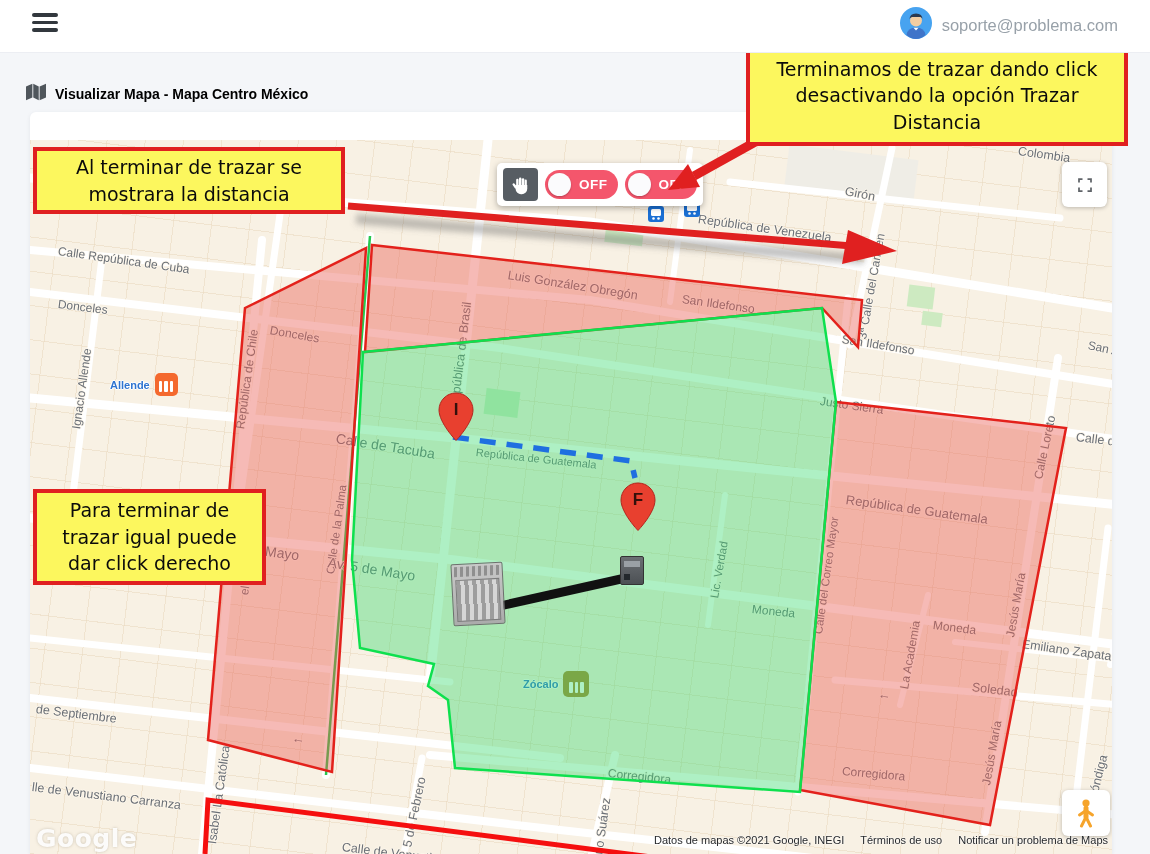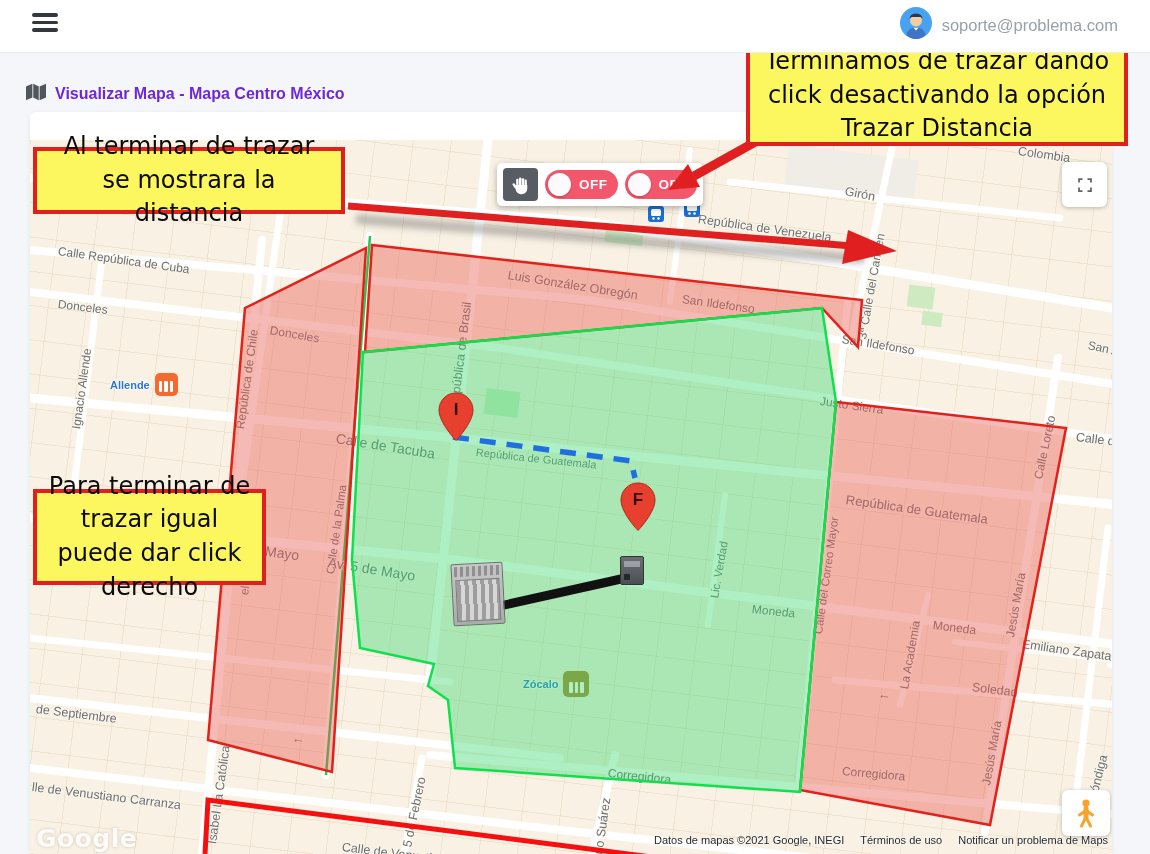--- a/index.html
+++ b/index.html
@@ -9,21 +9,21 @@
     -webkit-font-smoothing:antialiased;
   }
   
   .topbar{position:absolute;left:0;top:0;width:1150px;height:52px;background:#ffffff;border-bottom:1px solid #eceef3;z-index:30;}
   .hamburger{position:absolute;left:32px;top:13px;width:26px;height:22px;background:none;border:none;cursor:pointer;padding:0;}
   .hamburger span{display:block;width:26px;height:3.5px;background:#32383e;border-radius:2px;margin-bottom:4.2px;}
   .user{position:absolute;right:32px;top:7px;height:36px;display:flex;align-items:center;gap:10px;cursor:pointer;}
   .user-email{font-size:16.5px;color:#98a1a9;}
   
   .page-title{position:absolute;left:25px;top:82px;display:flex;align-items:center;gap:8px;z-index:5;}
-  .page-title span{font-size:16px;font-weight:bold;color:#6d28d9;}
+  .page-title span{font-size:14px;font-weight:bold;color:#000000;}
   
   .card{position:absolute;left:30px;top:112px;width:1082px;height:742px;background:#fff;border-radius:6px 6px 0 0;box-shadow:0 1px 4px rgba(40,50,70,.08);z-index:4;}
   .map{position:absolute;left:0;top:28px;width:1082px;height:714px;overflow:hidden;cursor:crosshair;
        background-color:#f8f1e4;
        background-image:
          repeating-linear-gradient(97deg, rgba(233,216,190,.55) 0 1px, transparent 1px 38px),
          repeating-linear-gradient(7deg, rgba(233,216,190,.55) 0 1px, transparent 1px 34px);
   }
   .map svg.layer{position:absolute;left:0;top:0;}
   .street-label{
@@ -61,21 +61,21 @@
   .dist-panel{position:absolute;left:876px;top:86px;width:197px;height:48px;background:#fff;border:4px solid #e02020;border-radius:4px;box-shadow:4px 6px 8px rgba(0,0,0,.45);z-index:6;display:flex;align-items:center;gap:8px;padding:0 8px;box-sizing:border-box;}
   .dist-label{font-size:12px;font-weight:bold;color:#4a4f54;}
   .dist-input{flex:1;height:32px;background:#e4e4e7;border:1px solid #d4d4d8;border-radius:9px;display:flex;align-items:center;padding-left:10px;font-size:13.5px;color:#80868e;cursor:text;}
   .pegman{position:absolute;left:1032px;top:650px;width:48px;height:46px;background:#fff;border:none;border-radius:6px;box-shadow:0 1px 4px rgba(0,0,0,.25);z-index:6;display:flex;align-items:center;justify-content:center;cursor:grab;}
   .gwm{position:absolute;left:6px;top:684px;z-index:6;font-size:25px;font-weight:bold;color:rgba(255,255,255,.92);letter-spacing:.5px;text-shadow:0 0 3px rgba(120,110,90,.35);cursor:pointer;font-family:"DejaVu Sans",sans-serif;}
   .attrib{position:absolute;right:4px;top:694px;z-index:6;display:flex;gap:16px;font-size:11px;color:#26282b;text-shadow:0 0 2px #fff,0 0 2px #fff;}
   .attrib .lnk{cursor:pointer;}
   
   .anno-layer{position:absolute;inset:0;z-index:20;pointer-events:none;}
   .ybox{position:absolute;background:#fcf75e;border:4px solid #e02020;color:#0b0b0b;
-        font-family:"DejaVu Sans",sans-serif;font-size:24px;font-weight:500;line-height:1.4;
+        font-family:"DejaVu Sans",sans-serif;font-size:19px;font-weight:500;line-height:1.4;
         display:flex;align-items:center;justify-content:center;text-align:center;box-sizing:border-box;padding:4px 10px;}
   .arrows-svg{position:absolute;inset:0;width:1150px;height:854px;}
 </style>
 </head>
 <body>
 
 <div class="topbar">
   <button class="hamburger">
       <span></span>
       <span></span>

